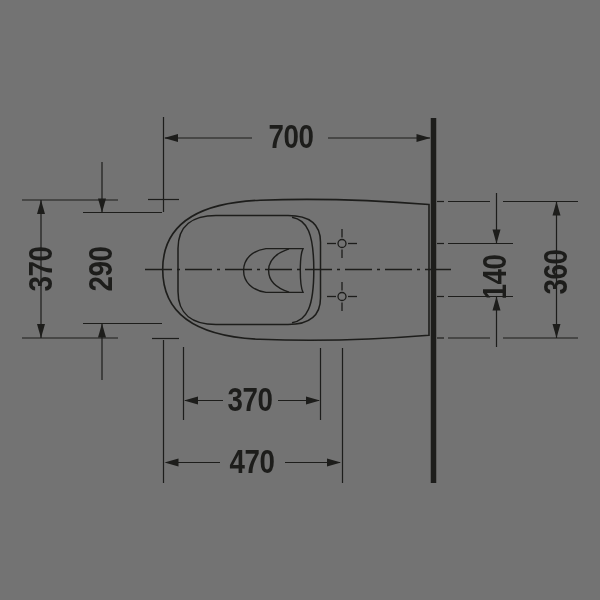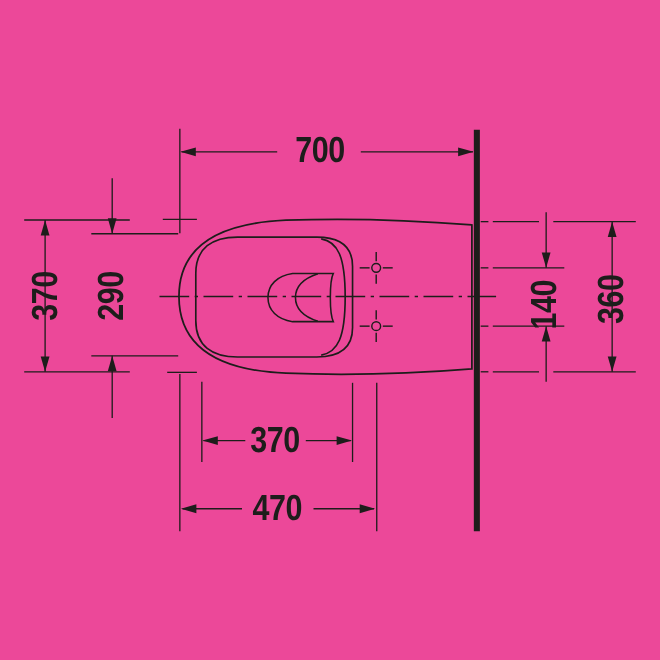--- a/index.html
+++ b/index.html
@@ -1,19 +1,19 @@
 <!DOCTYPE html>
 <html><head>
 <meta charset="utf-8">
 <style>
   html,body{margin:0;padding:0;background:#ffffff;}
   .stage{
     position:relative;
     width:600px;height:600px;
-    background:#ec4899;
+    background:#737373;
     overflow:hidden;
     font-family:"Liberation Sans", sans-serif;
   }
   svg{position:absolute;left:0;top:0;}
   .dim{
     position:absolute;
     font-family:"Liberation Sans", sans-serif;
     font-weight:700;
     font-size:33px;
     color:#1d1d1b;

